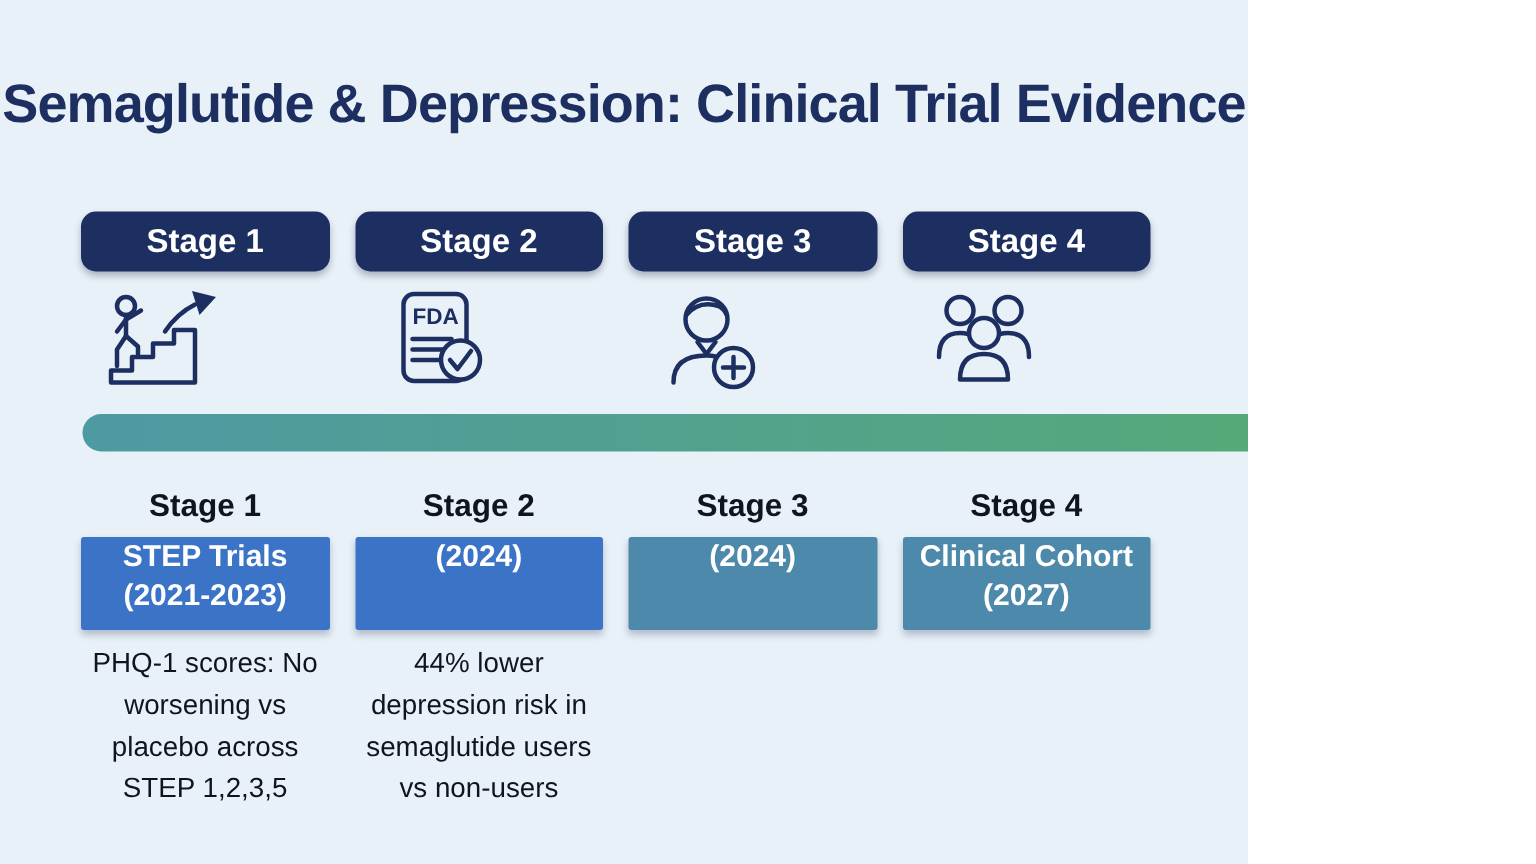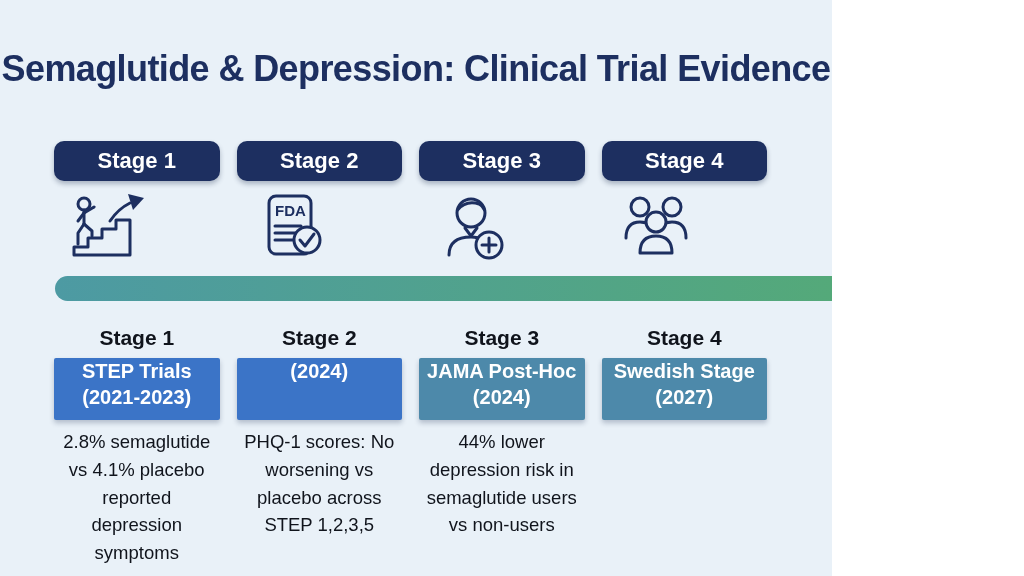--- a/index.html
+++ b/index.html
@@ -212,29 +212,27 @@
 
   <div class="row row-boxes">
     <div class="box blue">
       <span>STEP Trials</span>
       <span>(2021-2023)</span>
     </div>
     <div class="box blue">
       <span>(2024)</span>
     </div>
     <div class="box teal">
-      <span>JAMA Post-Hoc</span>
       <span>(2024)</span>
     </div>
     <div class="box teal">
-      <span>Swedish Stage</span>
+      <span>Clinical Cohort</span>
       <span>(2027)</span>
     </div>
   </div>
 
   <div class="row row-descs">
-    <div class="desc">2.8% semaglutide vs 4.1% placebo reported depression symptoms</div>
     <div class="desc">PHQ-1 scores: No worsening vs placebo across STEP 1,2,3,5</div>
     <div class="desc">44% lower depression risk in semaglutide users vs non-users</div>
   </div>
 
 
 </div>
 
 </body></html>

